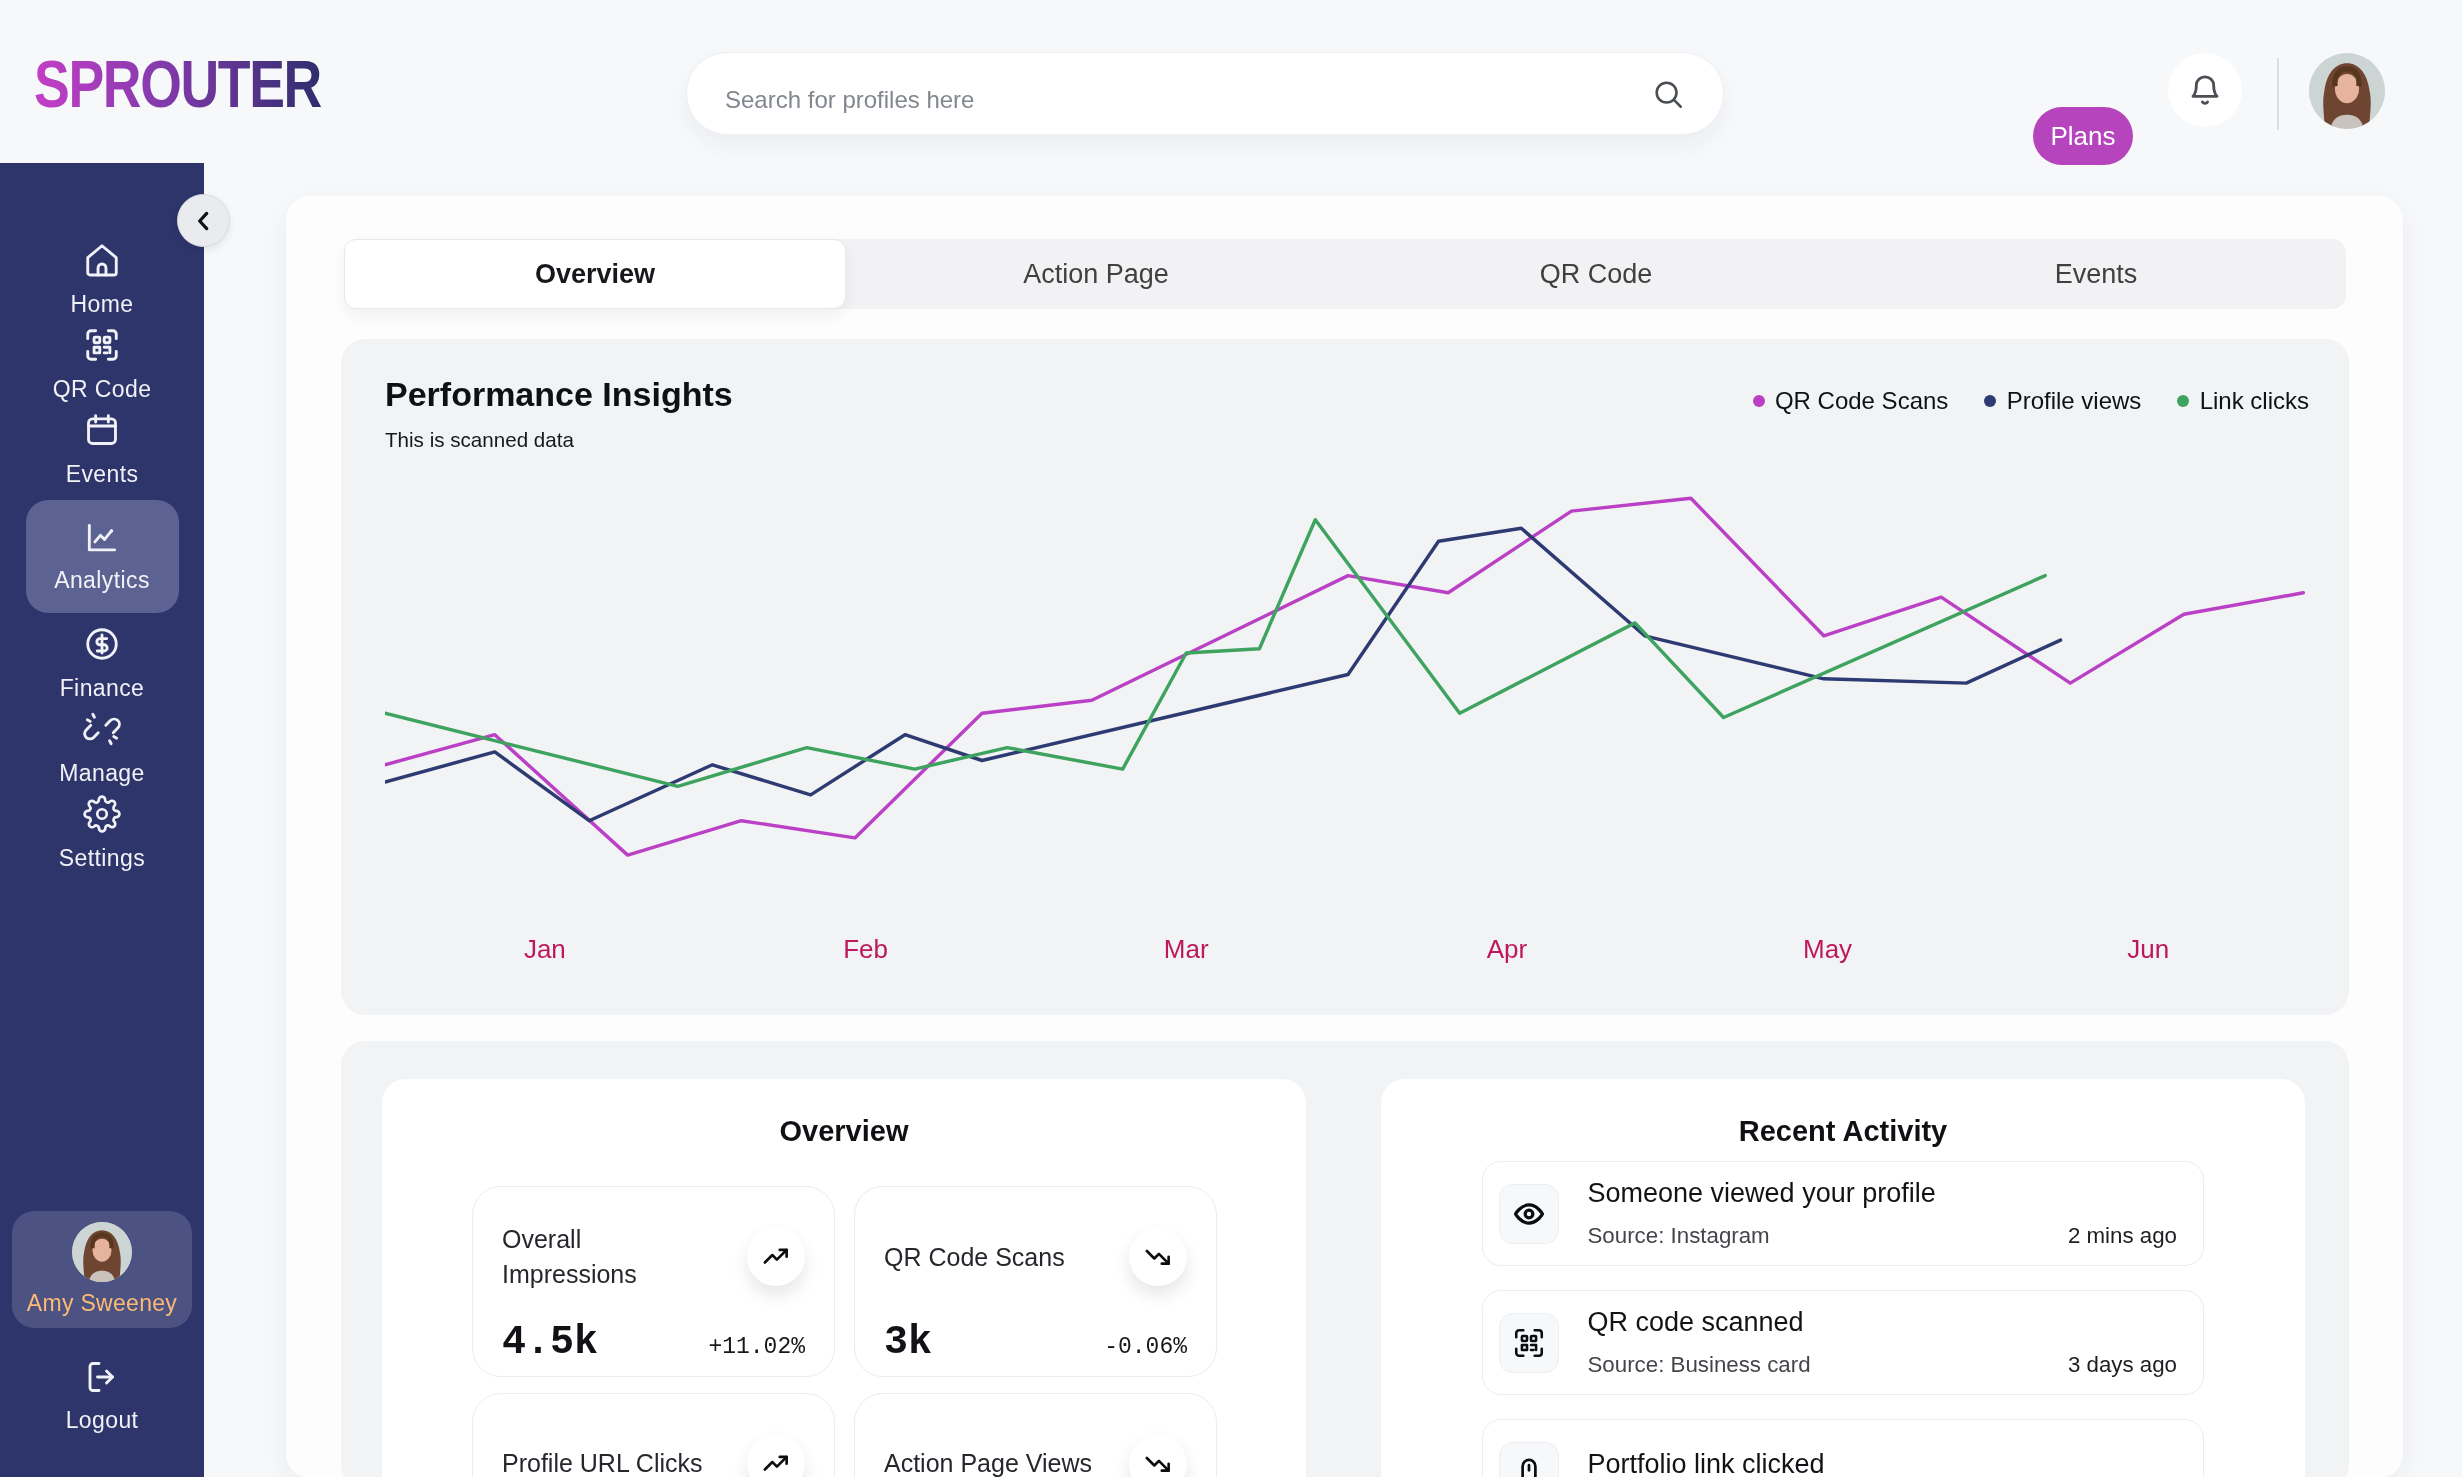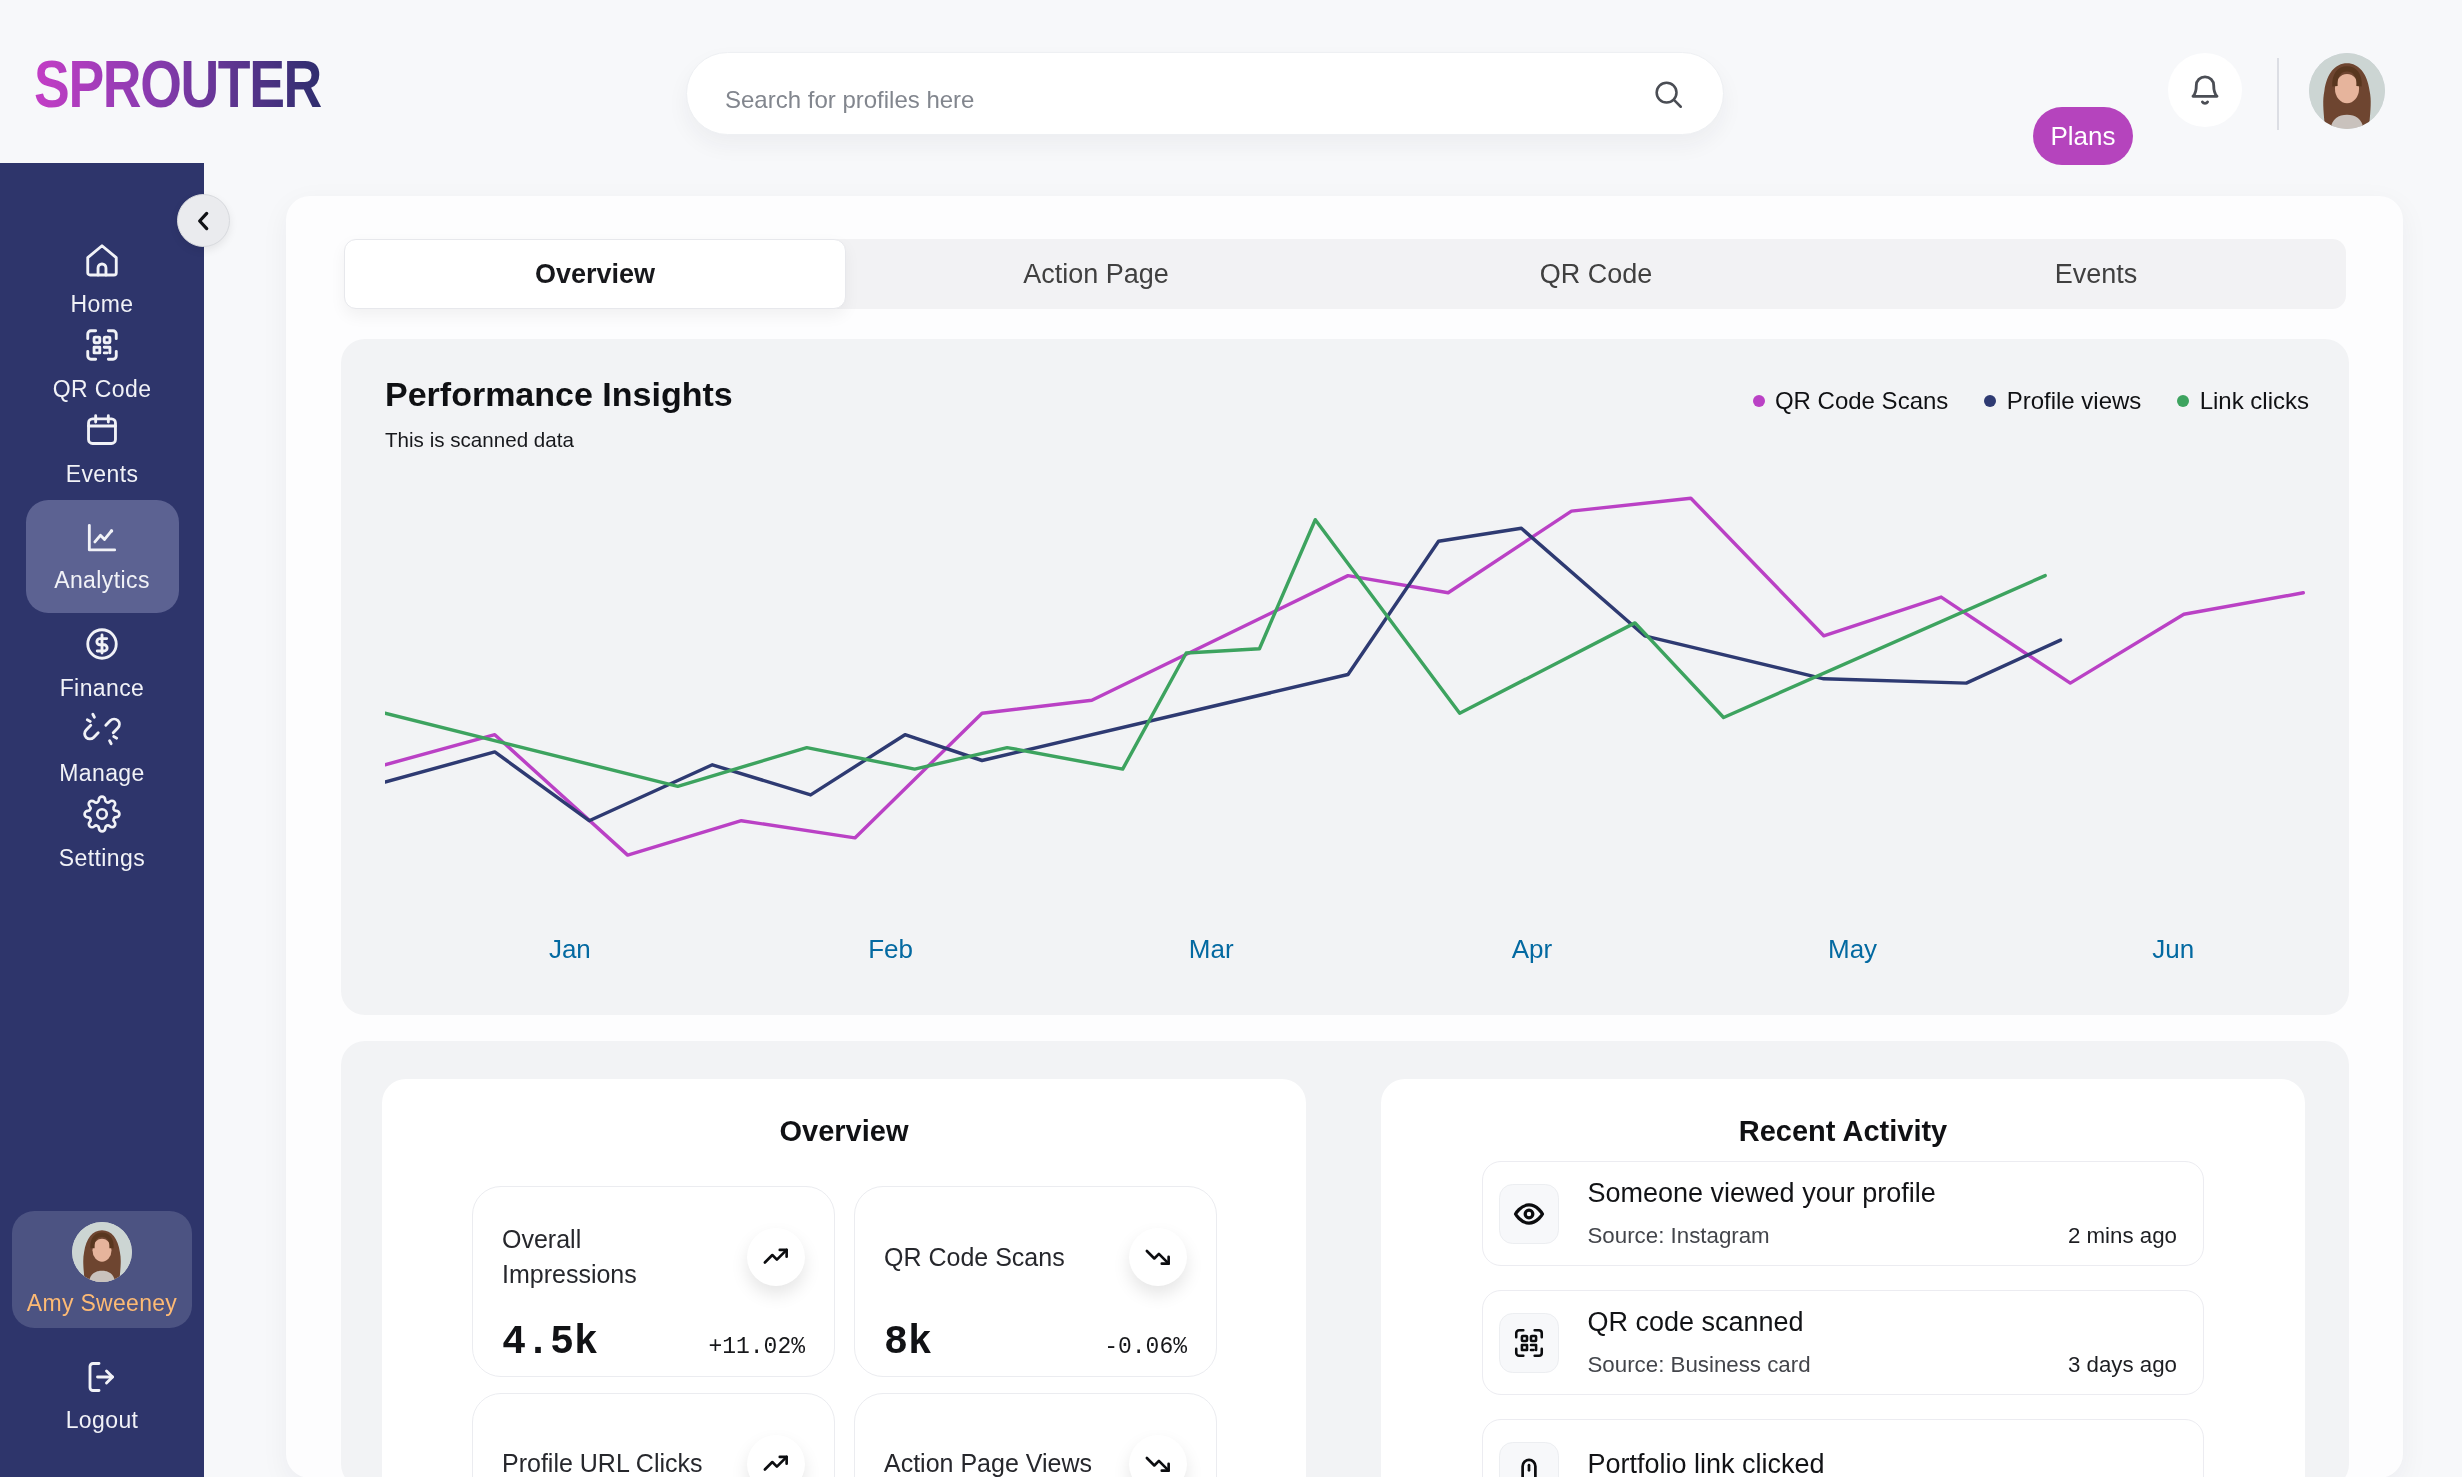--- a/index.html
+++ b/index.html
@@ -57,21 +57,21 @@
 
   
   .chart-card { position:absolute; left:55px; top:143px; width:2008px; height:676px; background:#f2f3f5; border-radius:24px; }
   .chart-title { position:absolute; left:44px; top:36px; font-size:34px; font-weight:700; color:#0f1013; }
   .chart-sub { position:absolute; left:44px; top:89px; font-size:20.6px; color:#17181c; }
   .legend { position:absolute; right:40px; top:48px; display:flex; gap:36px; }
   .legend-item { display:flex; align-items:center; gap:10.3px; font-size:24px; color:#101114; }
   .legend-dot { width:12px; height:12px; border-radius:50%; }
   .plot { position:absolute; left:44px; top:142px; width:1926px; height:430px; }
   .xticks { position:absolute; left:44px; top:595px; width:1926px; height:34px; }
-  .xtick { position:absolute; transform:translateX(-50%); font-size:26px; color:#0369a1;margin-left:25px; }
+  .xtick { position:absolute; transform:translateX(-50%); font-size:26px; color:#be185d; }
 
   
   .bottom-panel { position:absolute; left:55px; top:845px; width:2008px; height:447px; background:#f2f3f5; border-radius:24px; }
   .panel-card { position:absolute; top:38px; width:924px; height:515px; background:#fff; border-radius:24px; }
   .overview-card { left:41px; }
   .activity-card { left:1040px; }
   .panel-title { text-align:center; margin-top:36px; font-size:29px; font-weight:700; color:#101114; }
 
   .stats { position:absolute; left:90px; top:107px; display:grid; grid-template-columns:363px 363px; grid-auto-rows:191px; column-gap:19px; row-gap:15.5px; }
   .stat-tile { background:#fff; border:1.7px solid #ebecf0; border-radius:29px; padding:29px 29px 0; }
@@ -281,21 +281,21 @@
             <div class="stat-top">
               <div class="stat-label">QR Code Scans</div>
               <div class="stat-ico">
                 <svg viewBox="0 0 24 24" fill="none" stroke="currentColor" stroke-width="2.3" stroke-linecap="round" stroke-linejoin="round">
                   <path d="M2.5 7 9 13.5l4-4L21.5 18"></path>
                   <path d="M15.5 18h6v-6"></path>
                 </svg>
               </div>
             </div>
             <div class="stat-bottom">
-              <div class="stat-value">8k</div>
+              <div class="stat-value">3k</div>
               <div class="stat-change">-0.06%</div>
             </div>
           </div>
           <div class="stat-tile">
             <div class="stat-top">
               <div class="stat-label">Profile URL Clicks</div>
               <div class="stat-ico">
                 <svg viewBox="0 0 24 24" fill="none" stroke="currentColor" stroke-width="2.3" stroke-linecap="round" stroke-linejoin="round">
                   <path d="M2.5 17 9 10.5l4 4L21.5 6"></path>
                   <path d="M15.5 6h6v6"></path>

